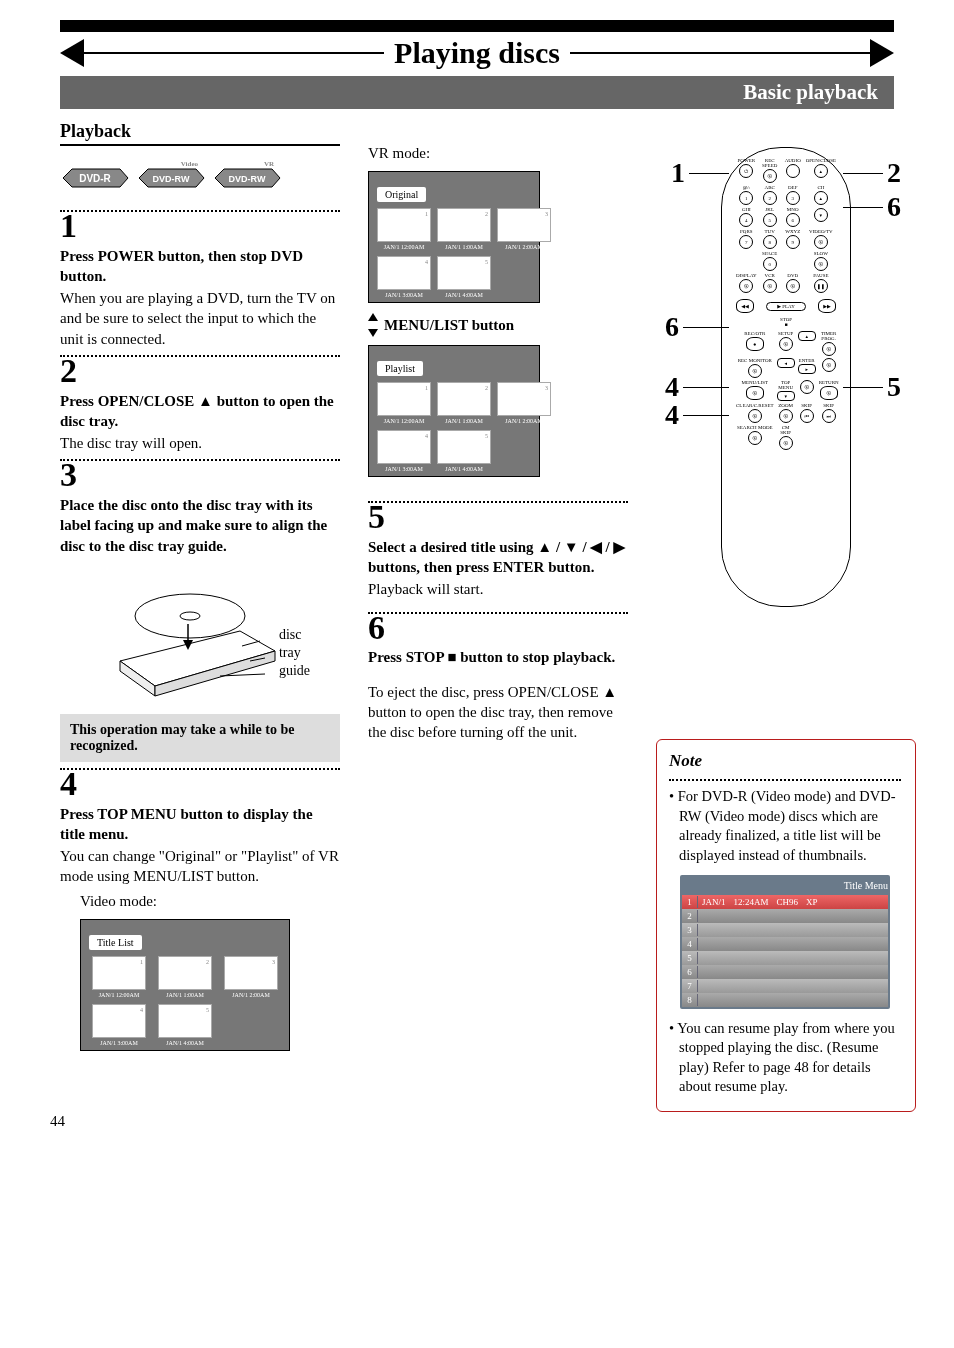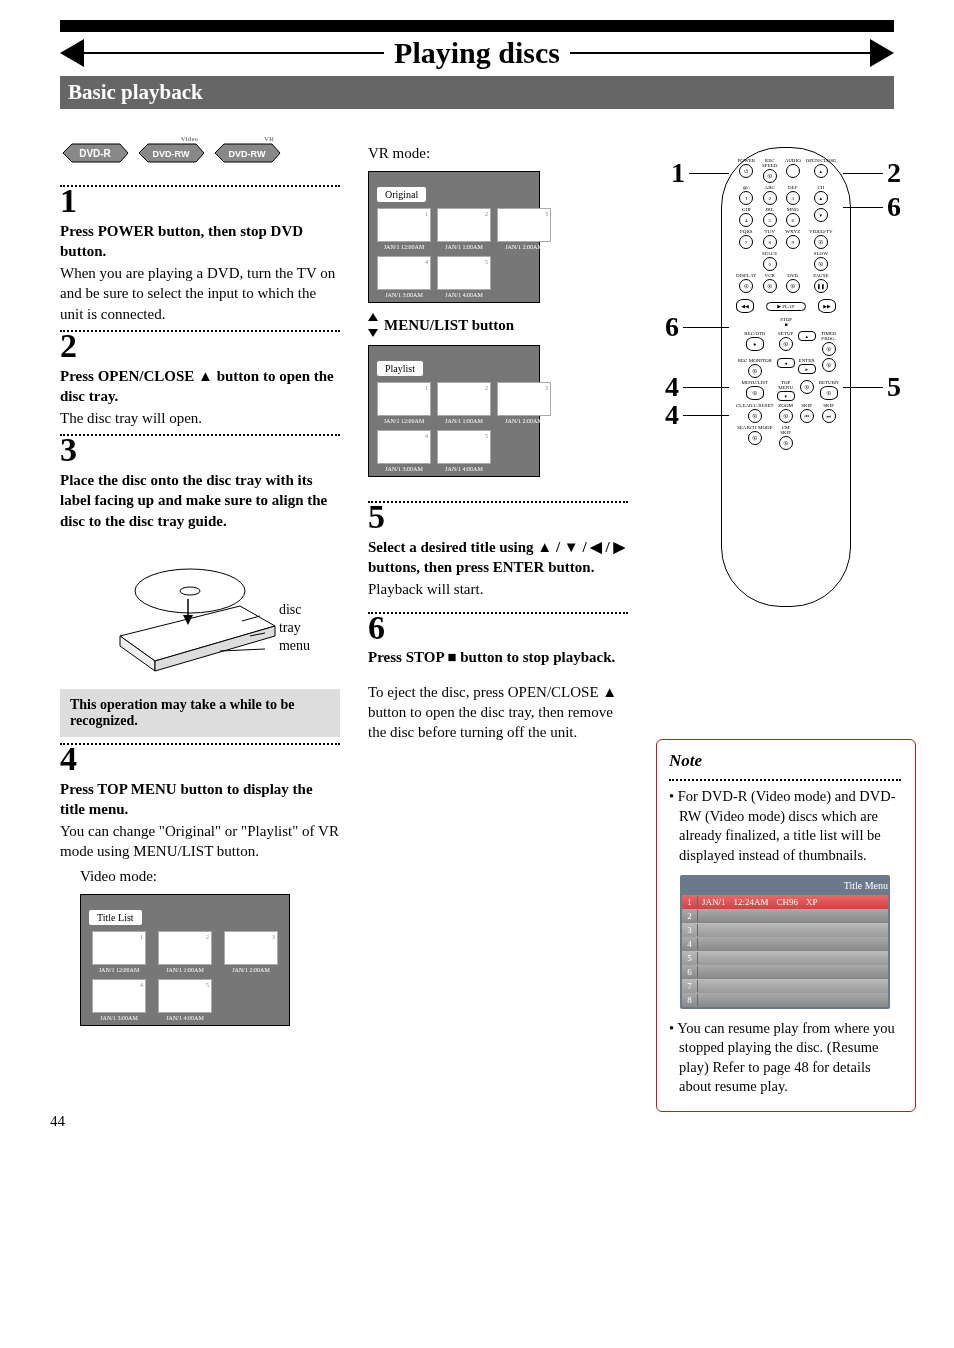--- a/index.html
+++ b/index.html
@@ -3,21 +3,21 @@
 <meta charset="utf-8">
 <style>
 *{margin:0;padding:0;box-sizing:border-box}
 body{font-family:Georgia,"Times New Roman",serif;background:#fff;color:#000;width:954px;padding:20px 60px 30px 60px;position:relative}
 .topdiv{height:12px;background:#000;margin-bottom:4px}
 .title-wrap{display:flex;align-items:center;justify-content:center;gap:0;margin-bottom:6px}
 .title-wrap .arrow-l{width:0;height:0;border-top:14px solid transparent;border-bottom:14px solid transparent;border-right:24px solid #000}
 .title-wrap .arrow-r{width:0;height:0;border-top:14px solid transparent;border-bottom:14px solid transparent;border-left:24px solid #000}
 .title-wrap .bar{flex:1;height:2px;background:#000}
 .title-wrap h1{font-size:30px;font-weight:bold;white-space:nowrap;padding:0 10px}
-.subtitle-bar{background:#666;color:#fff;text-align:left;font-size:21px;font-weight:bold;padding:4px 8px;margin-bottom:12px}
+.subtitle-bar{background:#666;color:#fff;text-align:right;font-size:21px;font-weight:bold;padding:4px 16px;margin-bottom:12px}
 .content{display:grid;grid-template-columns:280px 260px 260px;column-gap:28px}
 h2.sec{font-size:18px;font-weight:bold;border-bottom:2px solid #000;padding-bottom:2px;margin-bottom:8px}
 .badge-row{display:flex;gap:6px;margin-bottom:10px}
 .badge{position:relative;width:70px;height:32px}
 .badge svg{display:block}
 .badge .sup{position:absolute;top:-8px;right:8px;font-size:7px;font-weight:bold;color:#888;letter-spacing:0}
 .dotsep{border:none;border-top:2px dotted #000;margin:6px 0 0 0}
 .stepnum{font-size:34px;font-weight:bold;line-height:1.05;margin-top:-4px}
 .sb{font-weight:bold}
 p{font-size:15px;line-height:1.35;margin-top:2px}
@@ -69,20 +69,21 @@
   <div class="bar"></div>
   <h1>Playing discs</h1>
   <div class="bar"></div>
   <div class="arrow-r"></div>
 </div>
 <div class="subtitle-bar">Basic playback</div>
 
 <div class="content">
 
 <div>
+  <h2 class="sec">Playback</h2>
 
   <div class="badge-row" style="margin-top:22px">
     <div class="badge">
       <svg width="70" height="20">
             <polygon points="3,10 12,1 60,1 68,10 60,19 12,19" fill="#888" stroke="#000" stroke-width="1"></polygon>
             <text x="35" y="14" font-size="10" font-weight="bold" fill="#fff" text-anchor="middle" font-family="sans-serif">DVD-R</text>
           </svg>
     </div>
     <div class="badge">
       <span class="sup">Video</span>
@@ -123,21 +124,21 @@
       <ellipse cx="90" cy="50" rx="10" ry="4" fill="#fff" stroke="#000" stroke-width="1"></ellipse>
       <line x1="88" y1="58" x2="88" y2="78" stroke="#000" stroke-width="1.5"></line>
       <polygon points="83,74 93,74 88,84" fill="#000"></polygon>
       <line x1="142" y1="80" x2="160" y2="75" stroke="#000"></line>
       <line x1="150" y1="95" x2="165" y2="92" stroke="#000"></line>
       <line x1="120" y1="110" x2="165" y2="108" stroke="#000"></line>
     </svg>
     <div style="position:absolute;right:-10px;top:60px;font-size:14px;line-height:1.3">
       <div>disc</div>
       <div>tray</div>
-      <div>menu</div>
+      <div>guide</div>
     </div>
   </div>
 
   <div class="graybox">This operation may take a while to be recognized.</div>
 
   <hr class="dotsep">
   <div class="stepnum">4</div>
   <p class="sb">Press TOP MENU button to display the title menu.</p>
   <p>You can change "Original" or "Playlist" of VR mode using MENU/LIST button.</p>
   <p class="indent" style="margin-top:4px">Video mode:</p>

